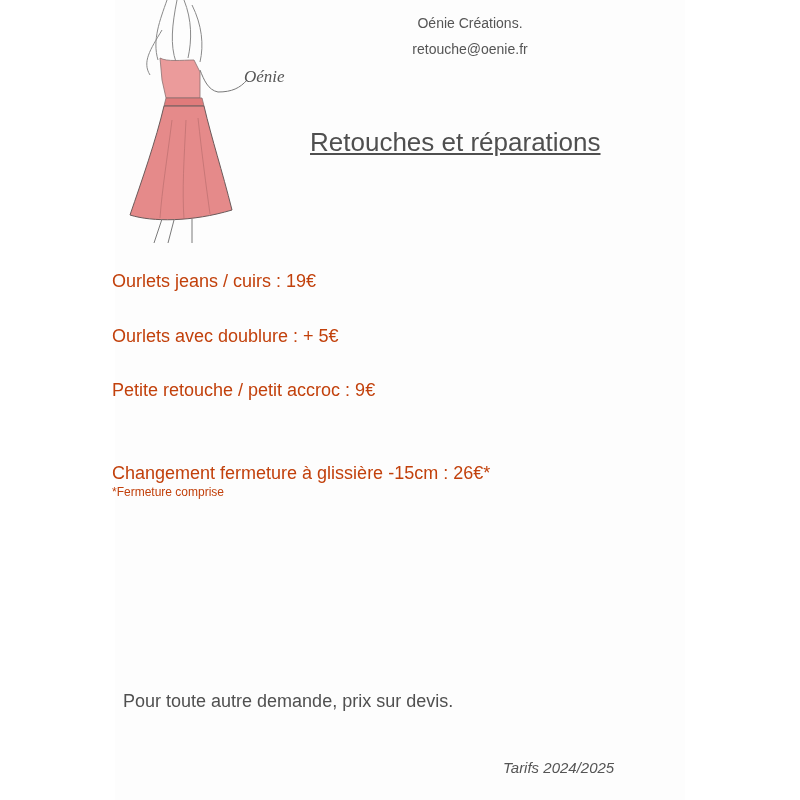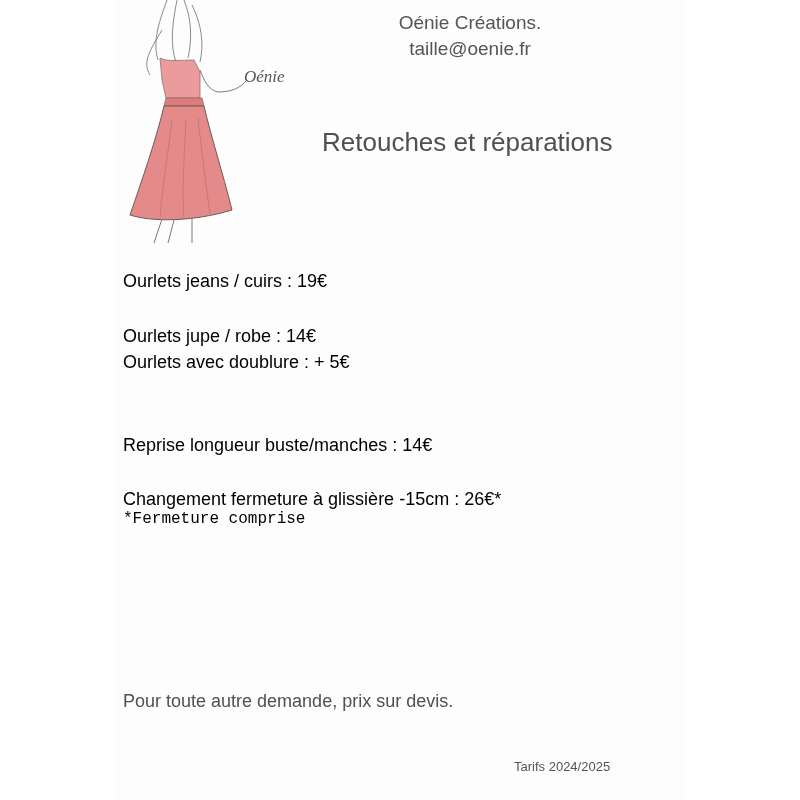--- a/index.html
+++ b/index.html
@@ -1,28 +1,28 @@
 <!DOCTYPE html>
 <html><head>
 <meta charset="utf-8">
 <style>
   html, body { margin:0; padding:0; }
   body { width:800px; height:800px; background:#ffffff; position:relative; overflow:hidden;
          font-family:"Liberation Sans", sans-serif; color:#4a4a4a; }
   .sheet { position:absolute; left:115px; top:0; width:570px; height:800px; background:#fdfdfd; }
   .illustration { position:absolute; left:122px; top:0; width:170px; height:245px; }
   .contact { position:absolute; left:370px; top:10px; width:200px; text-align:center;
-             font-size:19px; line-height:26px; color:#555; }
-  .title { position:absolute; left:322px; top:127px; font-size:26px; color:#4f4f4f; }
-  .prices { position:absolute; left:123px; top:268px; font-size:18px; color:#000000; }
+             font-size:14px; line-height:26px; color:#555; }
+  .title { position:absolute; left:310px; top:127px; font-size:26px; color:#4f4f4f;text-decoration:underline; }
+  .prices { position:absolute; left:112px; top:268px; font-size:18px; color:#c2410c; }
   .line { height:26.5px; line-height:26.5px; white-space:nowrap; }
   .gap { height:28px; }
-  .footnote { font-size:16px; height:16px; line-height:14px; margin-top:-1px;font-family:Liberation Mono, monospace; }
+  .footnote { font-size:12px; height:16px; line-height:14px; margin-top:-1px; }
   .closing { position:absolute; left:123px; top:691px; font-size:18px; color:#505050;text-align:right; }
-  .tarifs { position:absolute; left:514px; top:759px; font-size:13px; color:#555; }
+  .tarifs { position:absolute; left:503px; top:759px; font-size:15px; font-style:italic; color:#555; }
 </style>
 </head>
 <body>
 
 <div class="sheet"></div>
 
 <svg class="illustration" viewBox="0 0 170 245">
 
   <path d="M45 0 C38 20 30 40 36 60 M55 0 C50 25 48 45 54 62 M62 0 C70 20 70 40 66 58 M70 5 C80 25 82 45 78 62 M40 30 C28 50 20 62 28 75" fill="none" stroke="#8a8a8a" stroke-width="1"></path>
 
@@ -34,32 +34,31 @@
 
   <path d="M42 106 C34 140 20 180 8 215 C30 222 70 222 110 210 C100 170 90 140 82 106 Z" fill="#e58a8a" stroke="#6b5a5a" stroke-width="1"></path>
   <path d="M50 120 C45 160 40 190 38 218 M64 120 C62 160 60 190 62 219 M76 118 C80 155 84 185 88 214" fill="none" stroke="#b36a6a" stroke-width="0.6"></path>
 
   <path d="M40 219 L32 243 M52 220 L46 243 M70 219 L70 243" fill="none" stroke="#7a7a7a" stroke-width="1"></path>
   <text x="122" y="82" font-family="Liberation Serif, serif" font-style="italic" font-size="17" fill="#555">Oénie</text>
 </svg>
 
 <div class="contact">
   <div>Oénie Créations.</div>
-  <div>taille@oenie.fr</div>
+  <div>retouche@oenie.fr</div>
 </div>
 
 <div class="title">Retouches et réparations</div>
 
 <div class="prices">
   <div class="line">Ourlets jeans / cuirs : 19€</div>
   <div class="gap"></div>
-  <div class="line">Ourlets jupe / robe : 14€</div>
   <div class="line">Ourlets avec doublure : + 5€</div>
   <div class="gap"></div>
+  <div class="line">Petite retouche / petit accroc : 9€</div>
   <div class="gap"></div>
-  <div class="line">Reprise longueur buste/manches : 14€</div>
   <div class="gap"></div>
   <div class="line">Changement fermeture à glissière -15cm : 26€*</div>
   <div class="footnote">*Fermeture comprise</div>
 </div>
 
 <div class="closing">Pour toute autre demande, prix sur devis.</div>
 <div class="tarifs">Tarifs 2024/2025</div>
 
 </body></html>

